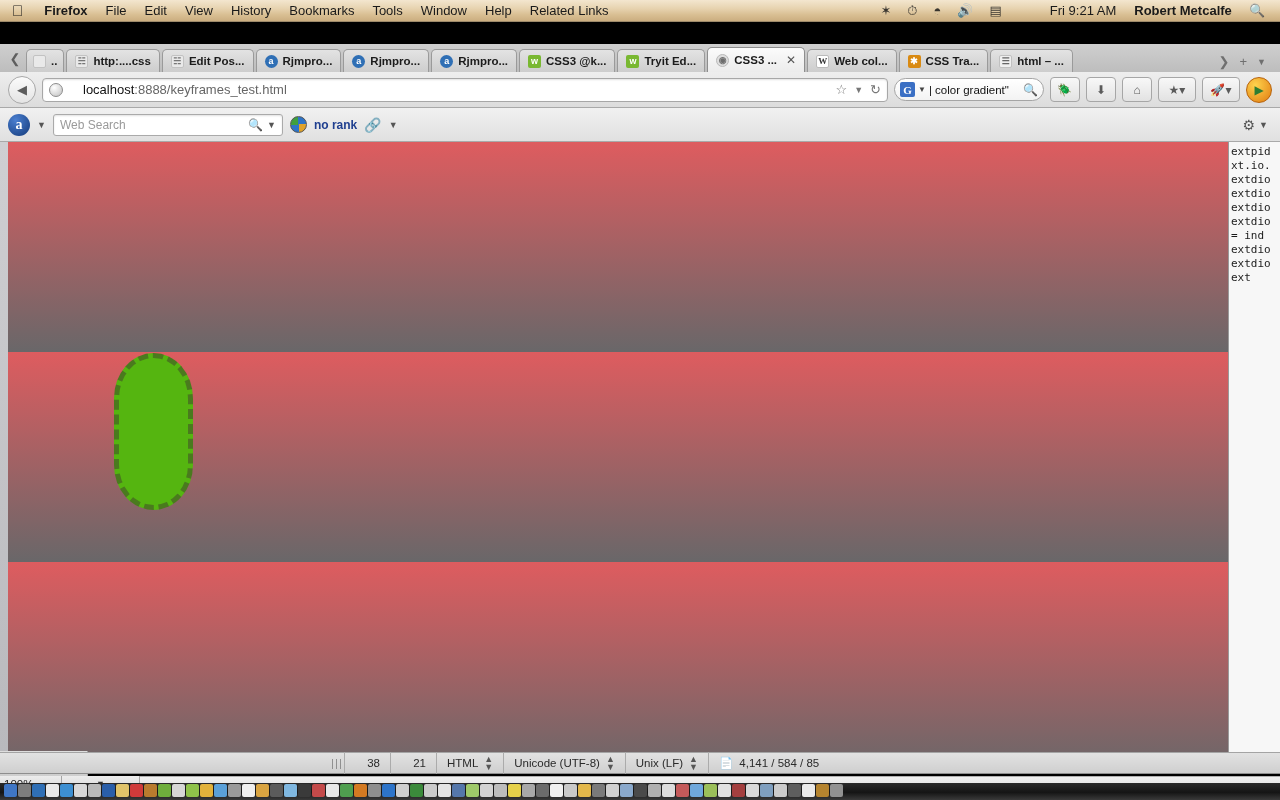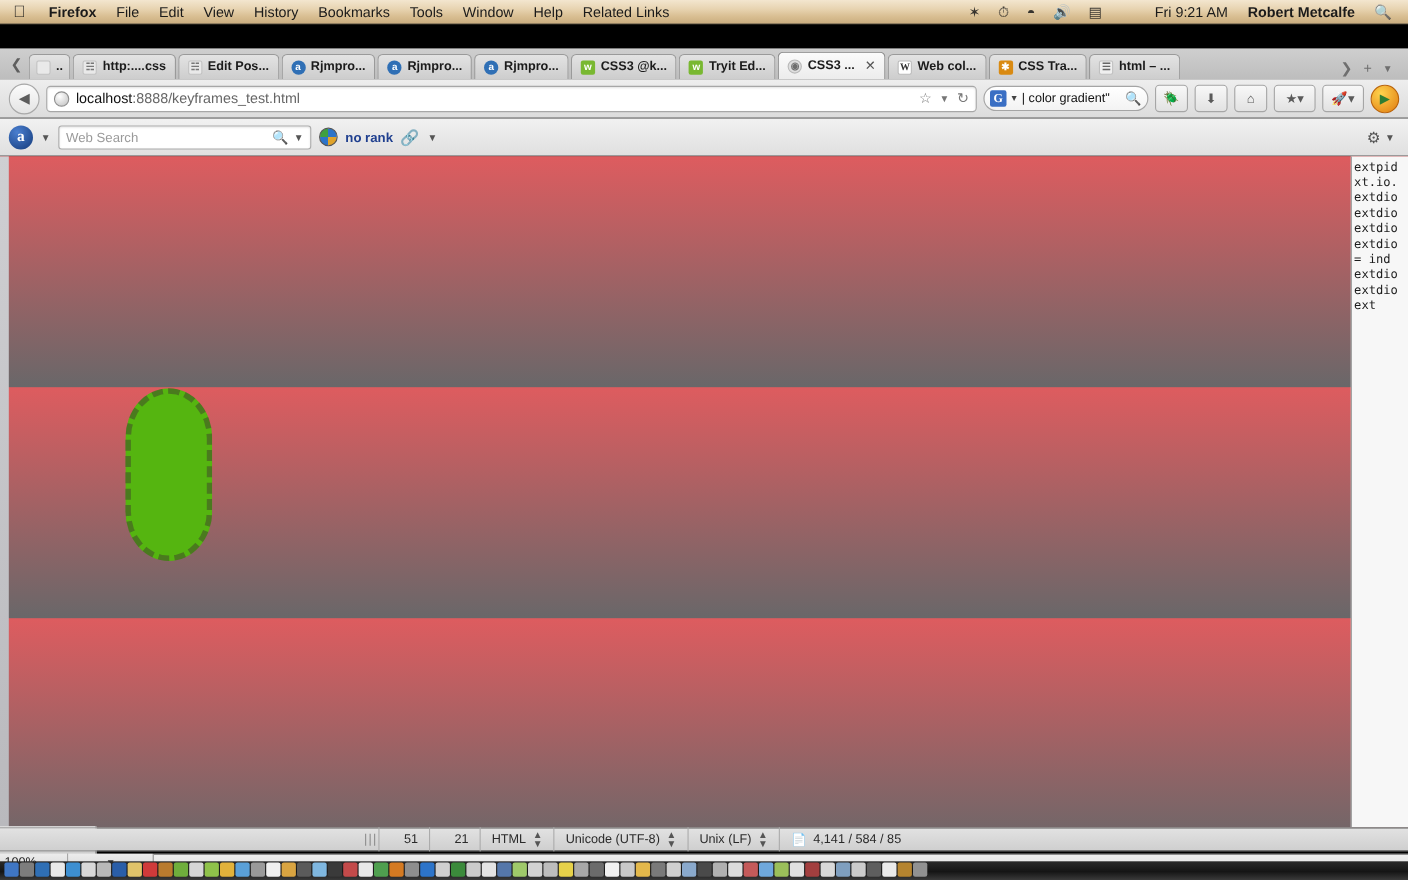--- a/index.html
+++ b/index.html
@@ -85,21 +85,21 @@
   }
   .nav-back {
     width:28px; height:28px; border-radius:50%;
     background:linear-gradient(180deg,#fbfbfb,#e4e4e4);
     border:1px solid #a8a8a8;
     display:flex; align-items:center; justify-content:center;
     font-size:13px; color:#5c5c5c;
   }
   .urlbox {
     flex:1; height:24px; background:#fff; border:1px solid #a7a7a7; border-radius:4px;
-    display:flex; align-items:center; padding:0 6px; gap:6px;
+    display:flex; align-items:center; padding:0 6px; gap:20px;
     box-shadow:inset 0 1px 2px rgba(0,0,0,.12);
   }
   .url-globe { width:14px; height:14px; border-radius:50%;
                background:radial-gradient(circle at 35% 30%,#fff,#bfbfbf);
                border:1px solid #8d8d8d; flex:none; }
   .url-text { font-size:13px; color:#111; white-space:nowrap; overflow:hidden; }
   .url-text .dim { color:#666; }
   .url-right { margin-left:auto; display:flex; align-items:center; gap:7px;
                font-size:13px; color:#777; padding-left:8px; }
   .searchbox {
@@ -397,21 +397,21 @@
   <div id="zoomstrip">
     <div class="zs-left">
       <span>+</span>
       <span>⚙<span style="font-size:8px">▼</span></span>
     </div>
   </div>
 
   <div id="statusbar">
     <div style="width:330px"></div>
     <span class="sb-grip">|||</span>
-    <div class="sb-cell num">51</div>
+    <div class="sb-cell num">38</div>
     <div class="sb-cell num">21</div>
     <div class="sb-cell">
       <span>HTML</span>
       <span class="sb-step">
           <span>▲</span>
           <span>▼</span>
         </span>
     </div>
     <div class="sb-cell">
       <span>Unicode (UTF-8)</span>

